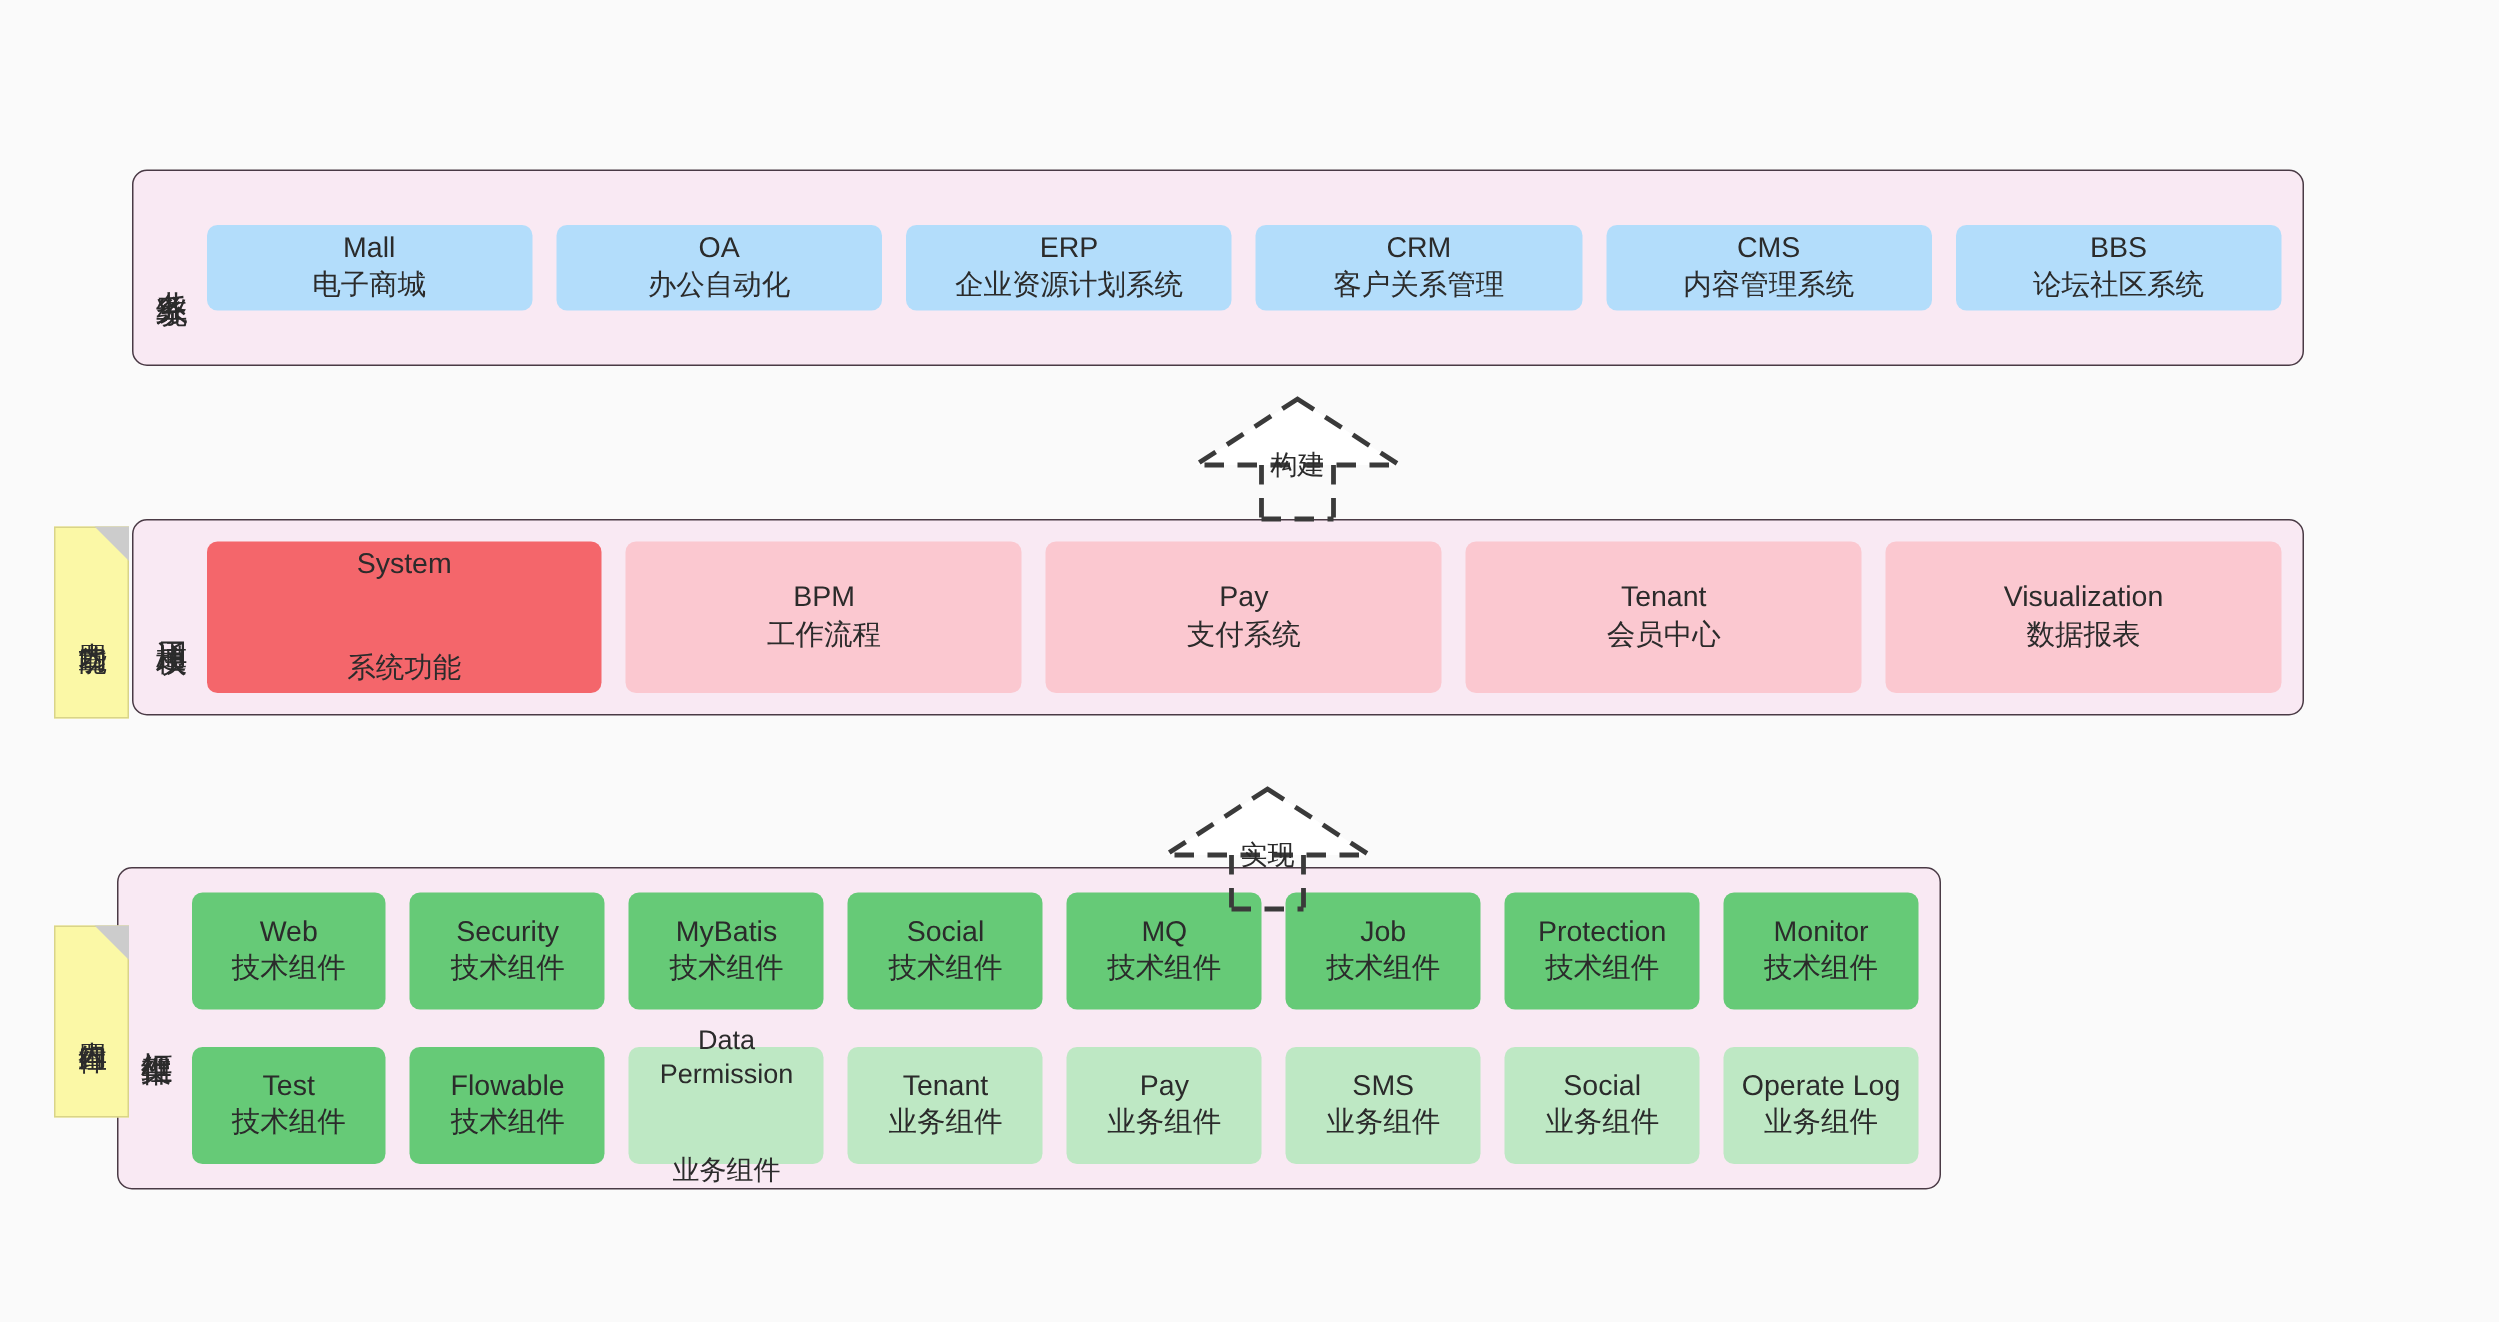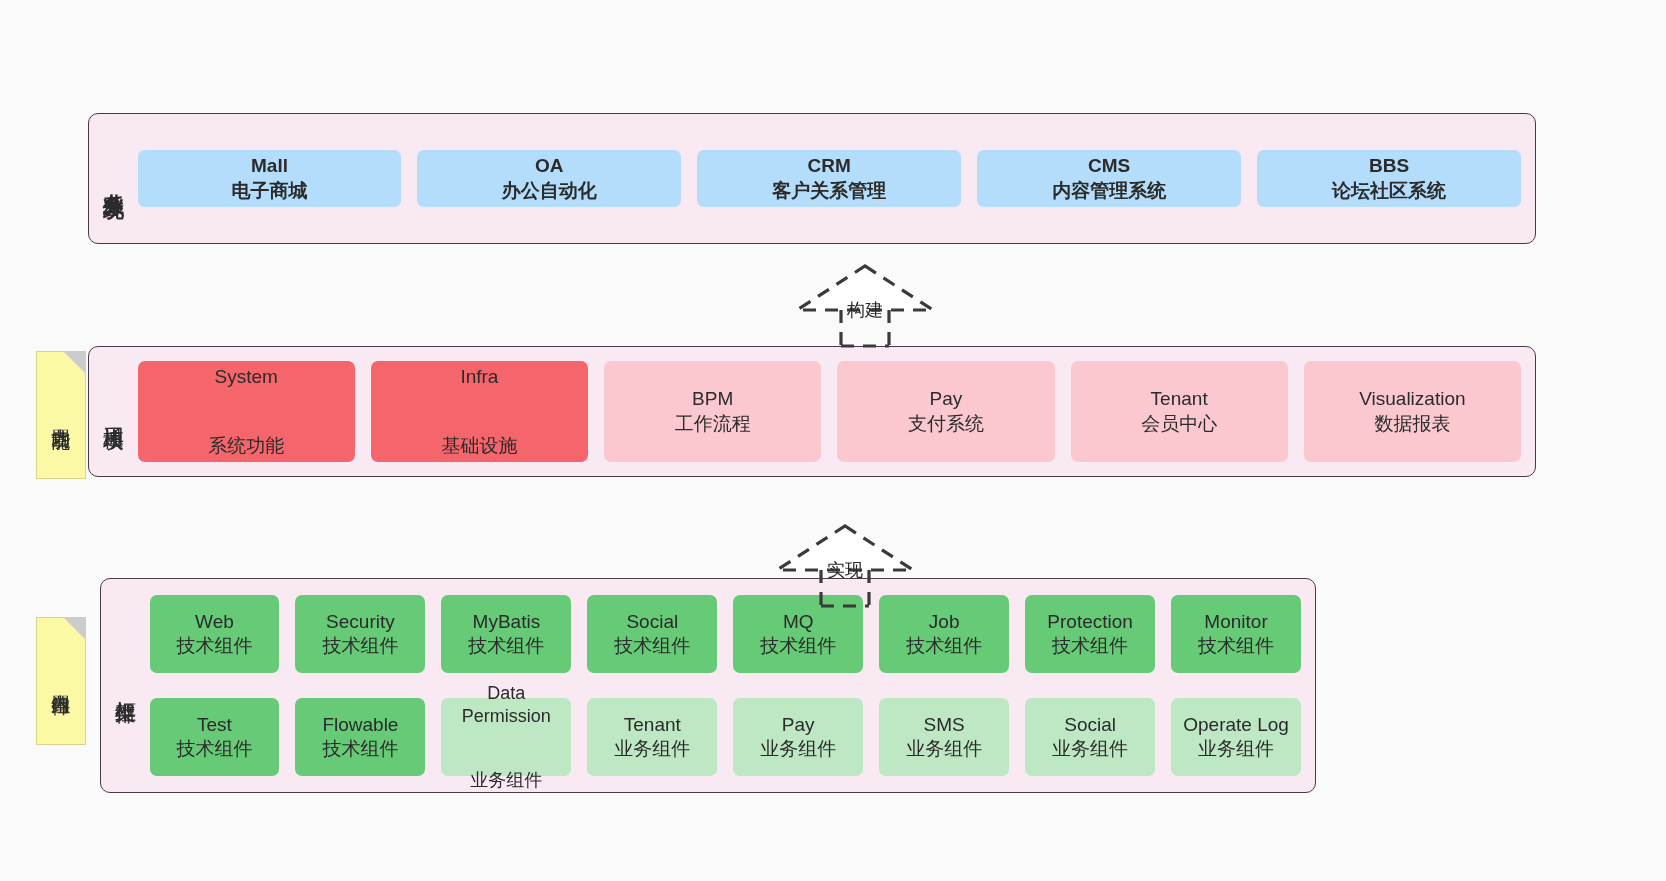--- a/index.html
+++ b/index.html
@@ -140,32 +140,36 @@
     padding: 0 2px;
     white-space: nowrap;
     user-select: none;
   }
 </style>
 </head>
 <body>
 
 <div id="canvas">
 
-  <div class="layer" id="layer-business" style="left:88px; top:113px; width:1448px; height:131px;font-weight:bold;">
+  <div class="layer" id="layer-business" style="left:88px; top:113px; width:1448px; height:131px;">
     <div class="layer-title">业务系统</div>
     <div class="layer-body">
       <div class="row">
 
         <div class="card c-blue">
           <span class="ln">Mall</span>
           <span class="ln">电子商城</span>
         </div>
         <div class="card c-blue">
           <span class="ln">OA</span>
           <span class="ln">办公自动化</span>
+        </div>
+        <div class="card c-blue">
+          <span class="ln">ERP</span>
+          <span class="ln">企业资源计划系统</span>
         </div>
         <div class="card c-blue">
           <span class="ln">CRM</span>
           <span class="ln">客户关系管理</span>
         </div>
         <div class="card c-blue">
           <span class="ln">CMS</span>
           <span class="ln">内容管理系统</span>
         </div>
         <div class="card c-blue">
@@ -194,24 +198,20 @@
   </div>
 
   <div class="layer" id="layer-common-module" style="left:88px; top:346px; width:1448px; height:131px;">
     <div class="layer-title">通用模块</div>
     <div class="layer-body">
       <div class="row">
 
         <div class="card c-red">
           <span class="ln">System</span>
           <span class="ln">系统功能</span>
-        </div>
-        <div class="card c-red">
-          <span class="ln">Infra</span>
-          <span class="ln">基础设施</span>
         </div>
         <div class="card c-pink">
           <span class="ln">BPM</span>
           <span class="ln">工作流程</span>
         </div>
         <div class="card c-pink">
           <span class="ln">Pay</span>
           <span class="ln">支付系统</span>
         </div>
         <div class="card c-pink">
@@ -234,21 +234,21 @@
       <path d="M 49 84 L 97 84" fill="none" stroke="#3a3a3a" stroke-width="3.2" stroke-dasharray="13,9"></path>
     </svg>
     <div class="conn-label">实现</div>
   </div>
 
   <div class="note" id="note-builtin-component" style="left:36px; top:617px; width:50px; height:128px;">
     <span class="fold"></span>
     <span class="note-text">内置组件</span>
   </div>
 
-  <div class="layer" id="layer-framework-component" style="left:100px; top:578px; width:1216px; height:215px;">
+  <div class="layer" id="layer-framework-component" style="left:78px; top:578px; width:1216px; height:215px;">
     <div class="layer-title">框架组件</div>
     <div class="layer-body">
 
       <div class="row" style="height:78px;">
         <div class="card c-green">
           <span class="ln">Web</span>
           <span class="ln">技术组件</span>
         </div>
         <div class="card c-green">
           <span class="ln">Security</span>

